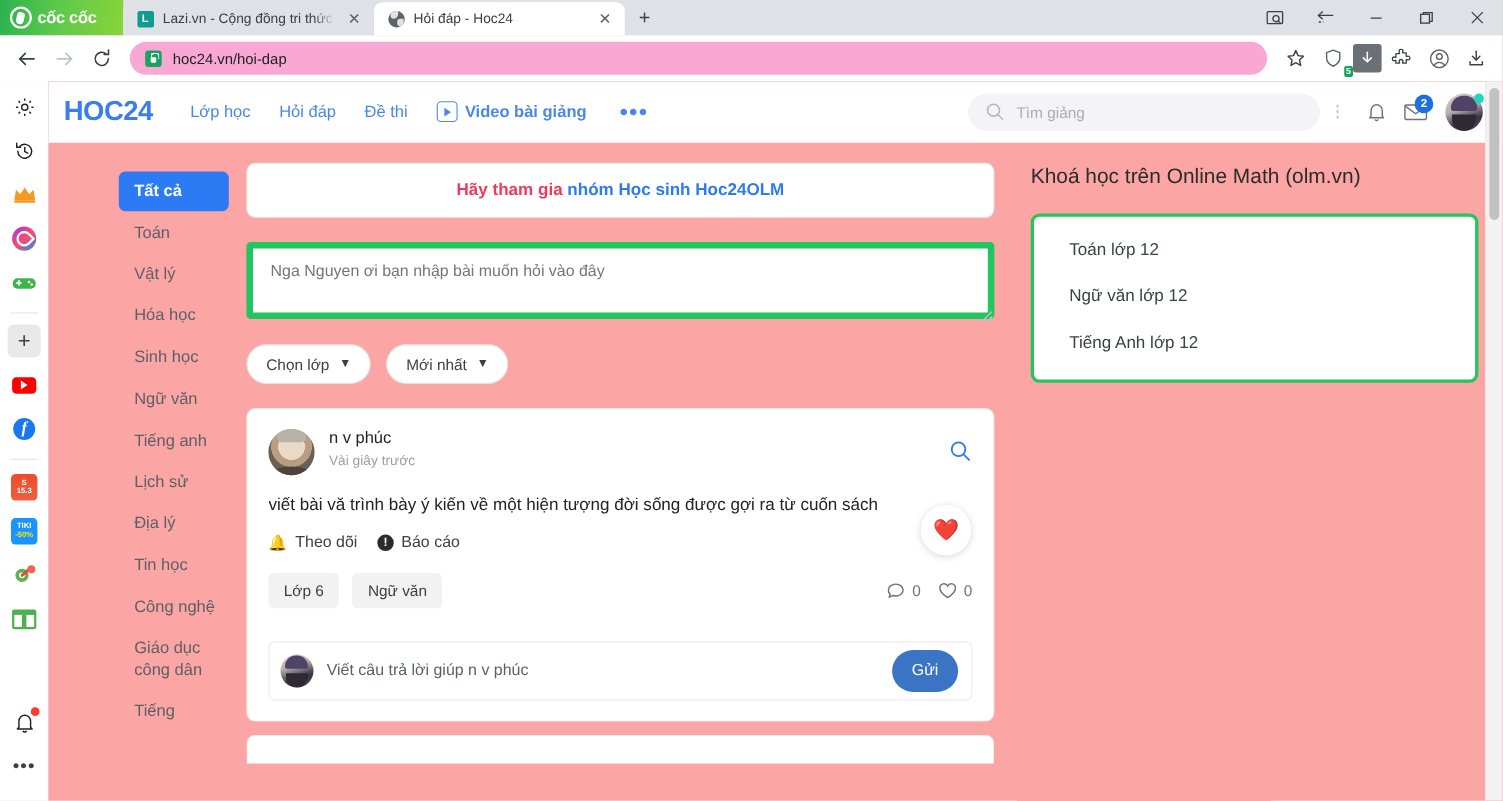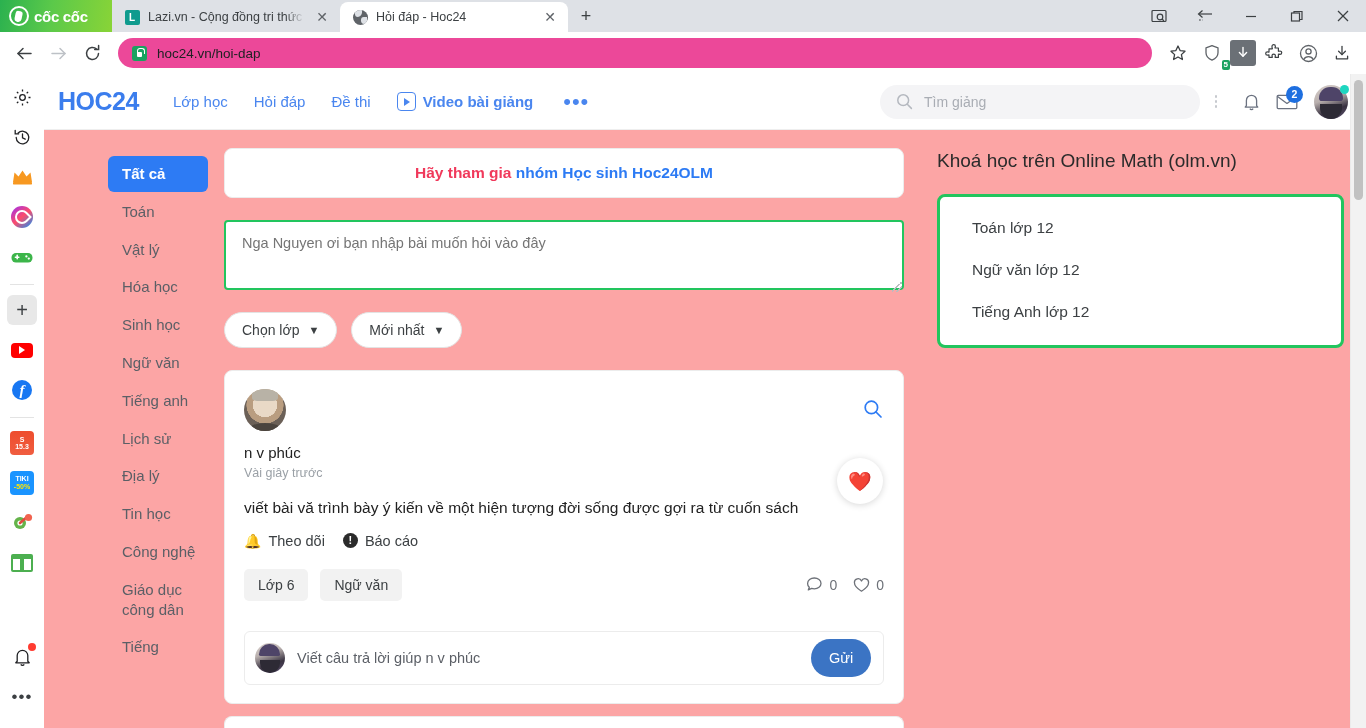--- a/index.html
+++ b/index.html
@@ -86,21 +86,21 @@
   .toolbar {
     height: 42px; background: #ffffff;
     display: flex; align-items: center; gap: 2px; padding: 0 8px;
   }
   .tb-btn {
     width: 32px; height: 32px; border-radius: 50%;
     display: flex; align-items: center; justify-content: center;
     color: #3c4043; flex: none;
   }
   .omnibox {
-    flex: 1; height: 30px; background: #ec4899; border-radius: 16px;
+    flex: 1; height: 30px; background: #f9a8d4; border-radius: 16px;
     display: flex; align-items: center; gap: 10px; padding: 0 14px;
     margin: 0 8px; position: relative;
   }
   .lock {
     width: 15px; height: 15px; background: #1aa260; border-radius: 3px;
     position: relative; flex: none;
   }
   .lock::before {
     content: ""; position: absolute; left: 4.5px; top: 2px;
     width: 6px; height: 5px; border: 1.4px solid #fff;
@@ -233,40 +233,40 @@
   .center { width: 680px; flex: none; }
   .card {
     background: #fff; border: 1px solid #ececec; border-radius: 8px;
   }
   .promo {
     padding: 15px 0; text-align: center; font-size: 15.5px; font-weight: bold;
     color: #f0395b; margin-bottom: 22px;
   }
   .promo .blue { color: #2d7bf4; }
   .composer {
-    width: 680px; height: 70px; background: #fff; border: 2px solid #22c55e;
+    width: 680px; height: 70px; background: #fff; border: 6px solid #22c55e;
     border-radius: 4px; padding: 13px 16px; font-size: 14.5px; color: #6d7178;
     position: relative; resize: none; font-family: "Liberation Sans", sans-serif;
   }
   .resizer {
     position: absolute; right: 2px; bottom: 2px; width: 10px; height: 10px;
     background:
       linear-gradient(135deg, transparent 45%, #b9bcc1 45%, #b9bcc1 55%, transparent 55%),
       linear-gradient(135deg, transparent 70%, #b9bcc1 70%, #b9bcc1 80%, transparent 80%);
   }
   .filters { display: flex; gap: 14px; margin: 18px 0 22px; }
   .fbtn {
     height: 36px; background: #fff; border: 1px solid #e3e3e3; border-radius: 20px;
     display: flex; align-items: center; gap: 9px; padding: 0 17px;
     font-size: 14px; color: #3c4043;
   }
   .chev { font-size: 11px; color: #3c4043; }
 
   .qcard { padding: 18px 19px 16px; position: relative; }
-  .qhead { display: flex; align-items: flex-start; gap: 13px; flex-direction: column; }
+  .qhead { display: flex; align-items: flex-start; gap: 13px; }
   .avatar-q {
     width: 42px; height: 42px; border-radius: 50%; flex: none;
     background: radial-gradient(circle at 50% 38%, #e9d9c6 0 36%, #b99d80 37% 55%, #6b6057 56% 100%);
     position: relative; overflow: hidden;
   }
   .avatar-q::before {
     content:""; position:absolute; left:8px; top:-3px; width:26px; height:15px;
     background:#b8b2a6; border-radius:50% 50% 20% 20%;
   }
   .avatar-q::after {

